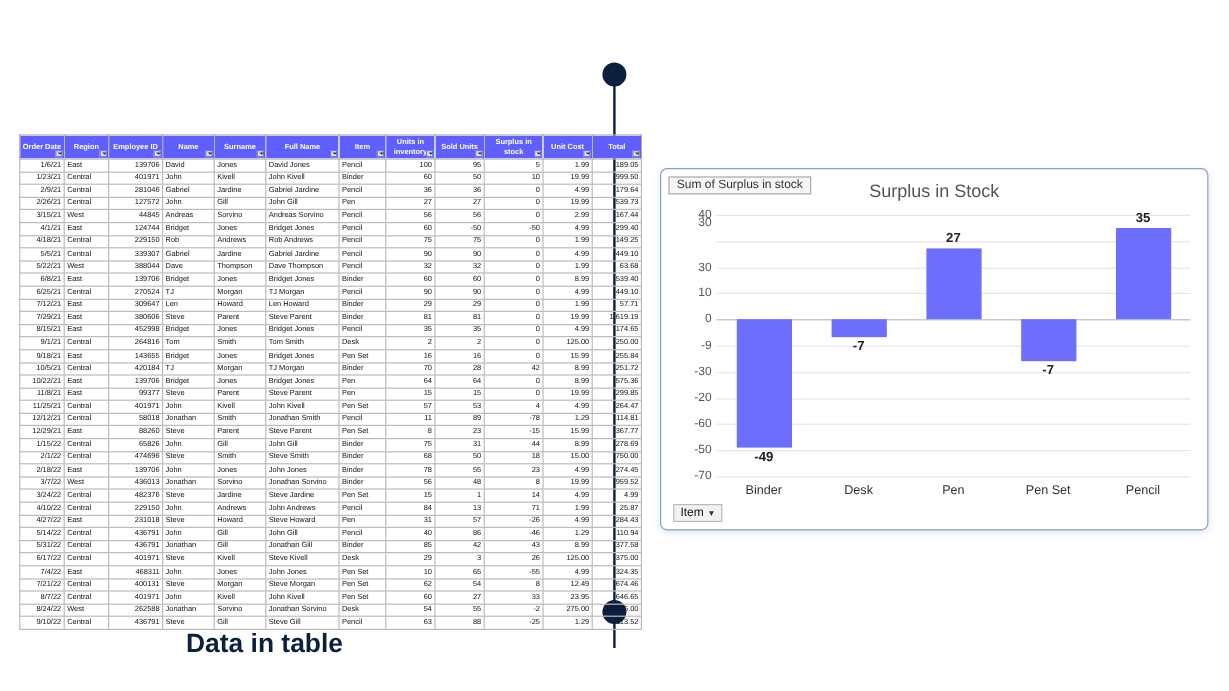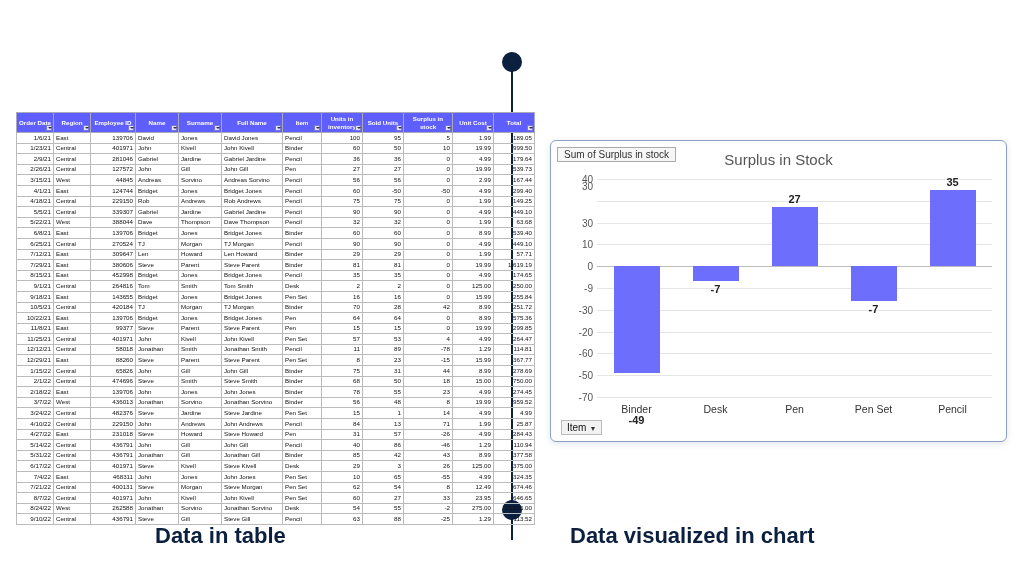--- a/index.html
+++ b/index.html
@@ -711,21 +711,21 @@
         <div class="tick" style="top: 130.8px;">-30</div>
         <div class="grid-line" style="top: 152.6px;"></div>
         <div class="tick" style="top: 152.6px;">-20</div>
         <div class="grid-line" style="top: 174.4px;"></div>
         <div class="tick" style="top: 174.4px;">-60</div>
         <div class="grid-line" style="top: 196.2px;"></div>
         <div class="tick" style="top: 196.2px;">-50</div>
         <div class="grid-line" style="top: 218px;"></div>
         <div class="tick" style="top: 218px;">-70</div>
         <div class="bar" style="left: 16.5px; top: 87.2px; height: 106.82px;"></div>
-        <div class="bar-label" style="left: 16.5px; top: 196.02px; margin-top: 39px;">-49</div>
+        <div class="bar-label" style="left: 16.5px; top: 196.02px;">-49</div>
         <div class="bar" style="left: 95.5px; top: 87.2px; height: 15.26px;"></div>
         <div class="bar-label" style="left: 95.5px; top: 104.46px;">-7</div>
         <div class="bar" style="left: 174.5px; top: 28.34px; height: 58.86px;"></div>
         <div class="bar-label" style="left: 174.5px; top: 14.34px;">27</div>
         <div class="bar" style="left: 253.5px; top: 87.2px; height: 34.88px;"></div>
         <div class="bar-label" style="left: 253.5px; top: 124.08px;">-7</div>
         <div class="bar" style="left: 332.5px; top: 10.9px; height: 76.3px;"></div>
         <div class="bar-label" style="left: 332.5px; top: -3.1px;">35</div>
       </div>
     <div id="cat-labels"></div>
@@ -733,14 +733,13 @@
       <span>Item</span><span class="c">▼</span>
     </div>
   <div class="cat-label" style="left: 62.5px; width: 46px;">Binder</div>
       <div class="cat-label" style="left: 141.5px; width: 46px;">Desk</div>
       <div class="cat-label" style="left: 220.5px; width: 46px;">Pen</div>
       <div class="cat-label" style="left: 299.5px; width: 46px;">Pen Set</div>
       <div class="cat-label" style="left: 378.5px; width: 46px;">Pencil</div>
     </div>
 
   <div class="caption left">Data in table</div>
-  <div class="caption right">Data visualized in chart</div>
 </div>
 
 </body></html>

